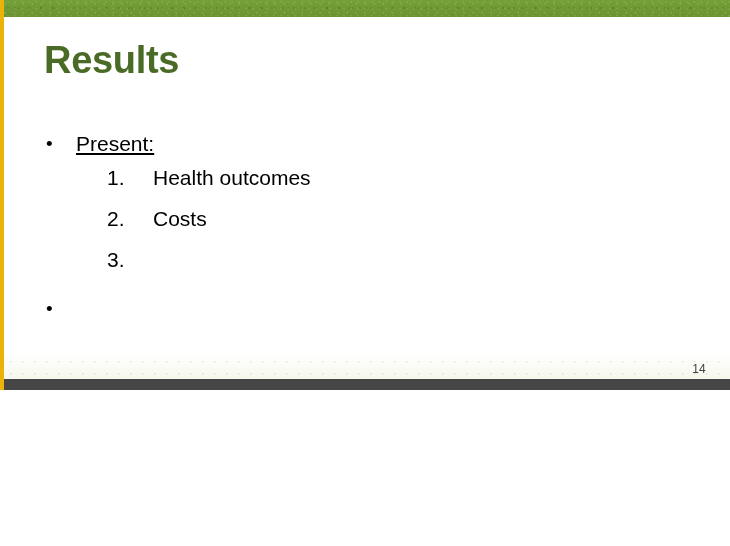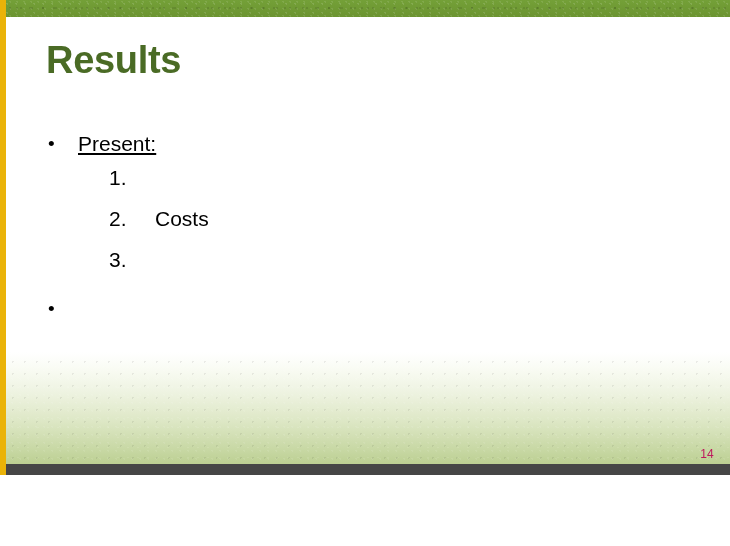--- a/index.html
+++ b/index.html
@@ -11,25 +11,25 @@
   body {
     width: 730px;
     height: 546px;
     overflow: hidden;
     font-family: "Liberation Sans", sans-serif;
   }
 
   .slide {
     position: relative;
     width: 730px;
-    height: 475px;
+    height: 390px;
     background: #ffffff;
     overflow: hidden;
     box-sizing: border-box;
-    border-left: 6px solid #eab308;
+    border-left: 4px solid #eab308;
   }
 
   
   .top-band {
     position: absolute;
     top: 0;
     left: 0;
     width: 730px;
     height: 17px;
     background-color: #6f9a33;
@@ -71,25 +71,25 @@
     left: 0;
     bottom: 0;
     width: 730px;
     height: 11px;
     background: #464646;
   }
 
   
   .page-number {
     position: absolute;
-    right: 16px;
+    right: 24px;
     bottom: 14px;
     font-family: "Liberation Sans", sans-serif;
     font-size: 12px;
-    color: #be185d;
+    color: #404040;
     letter-spacing: .2px;
     z-index: 5;
   }
 
   
   .slide-title {
     position: absolute;
     left: 40px;
     top: 40px;
     font-family: "Liberation Sans", sans-serif;
@@ -176,20 +176,21 @@
 
   <div class="body-block">
 
     <div class="bullet-row lvl1">
       <span class="marker">•</span>
       <span class="text">Present:</span>
     </div>
 
     <div class="bullet-row lvl2">
       <span class="marker">1.</span>
+      <span class="text">Health outcomes</span>
     </div>
 
     <div class="bullet-row lvl2">
       <span class="marker">2.</span>
       <span class="text">Costs</span>
     </div>
 
     <div class="bullet-row lvl2">
       <span class="marker">3.</span>
     </div>

